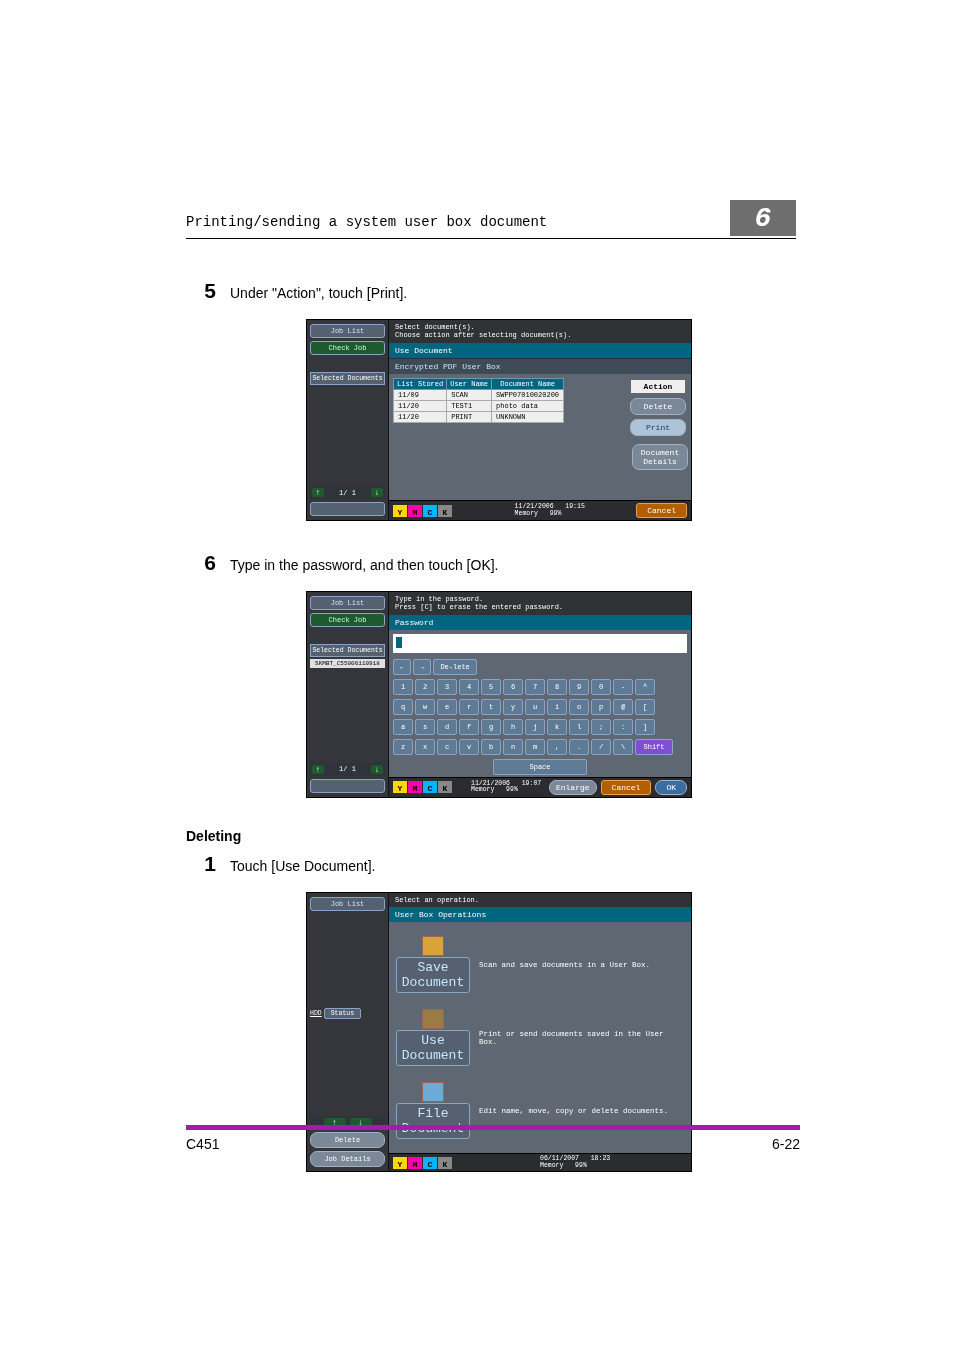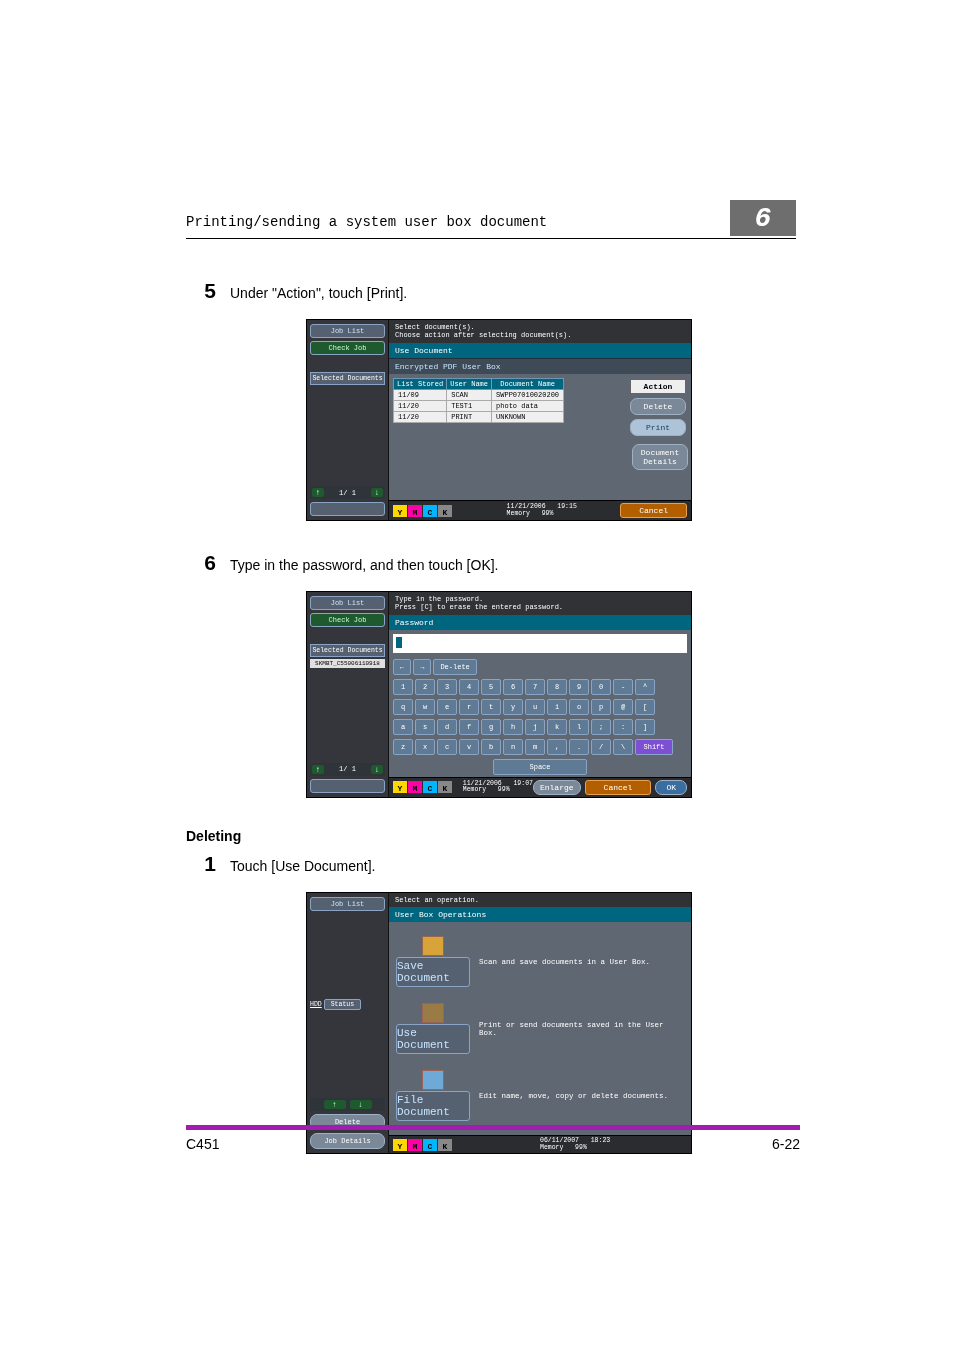--- a/index.html
+++ b/index.html
@@ -205,21 +205,21 @@
   }
   .ymck { width: 14px; height: 12px; display: flex; align-items: flex-end; justify-content: center; font-weight: bold; font-size: 8px; color: #000; }
   .ymck.y { background: #ffd700; }
   .ymck.m { background: #ff00a6; }
   .ymck.c { background: #00b7ff; }
   .ymck.k { background: #888; }
   .ss-meminfo { flex: 1; font-size: 6.5px; line-height: 1; }
   .ss-cancel {
     background: #b35f00;
     color: #fff;
-    padding: 2px 18px;
+    padding: 2px 10px;
     border: 1px solid #e6a24e;
     border-radius: 3px;
     font-size: 8px;
   }
   .ss-docdetails { position: absolute; right: 3px; bottom: 30px; width: 56px; }
   .ss-textfield {
     background: #fff;
     color: #000;
     margin: 4px;
     padding: 3px;
@@ -270,22 +270,23 @@
     flex-direction: column;
     align-items: center;
   }
   .ss-op-icon { width: 20px; height: 18px; background: #d8a43a; border: 1px solid #965; margin-bottom: 1px; }
   .ss-op-label {
     background: #556170;
     color: #c7e5ff;
     border: 1px solid #8aa4c6;
     border-radius: 3px;
     width: 100%;
+    text-align: center;
     padding: 2px 0;
-    font-size: 11px;
+    font-size: 13px;
   }
   .ss-op-desc { flex: 1; font-size: 7.5px; color: #fff; }
   .section-head {
     font-weight: bold;
     font-size: 14px;
     margin-top: 22px;
     margin-bottom: 8px;
   }
   .footer {
     position: absolute;

